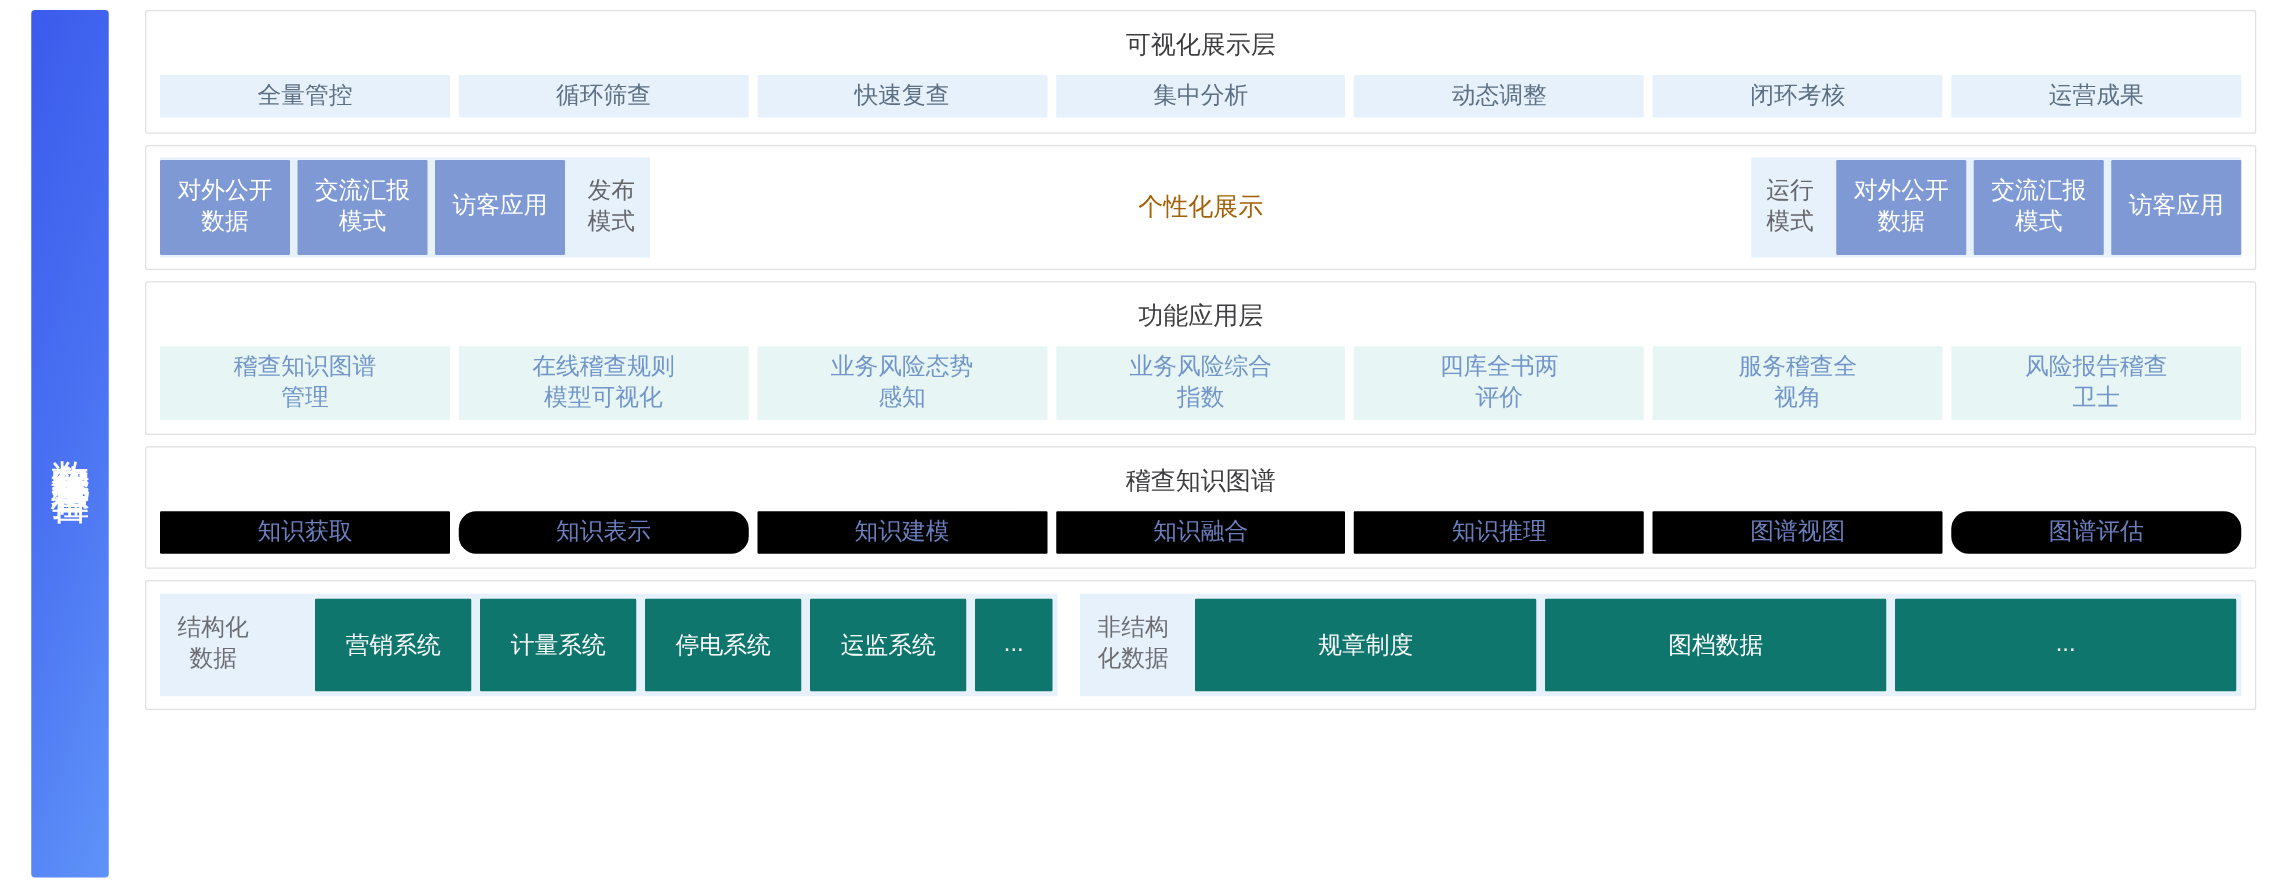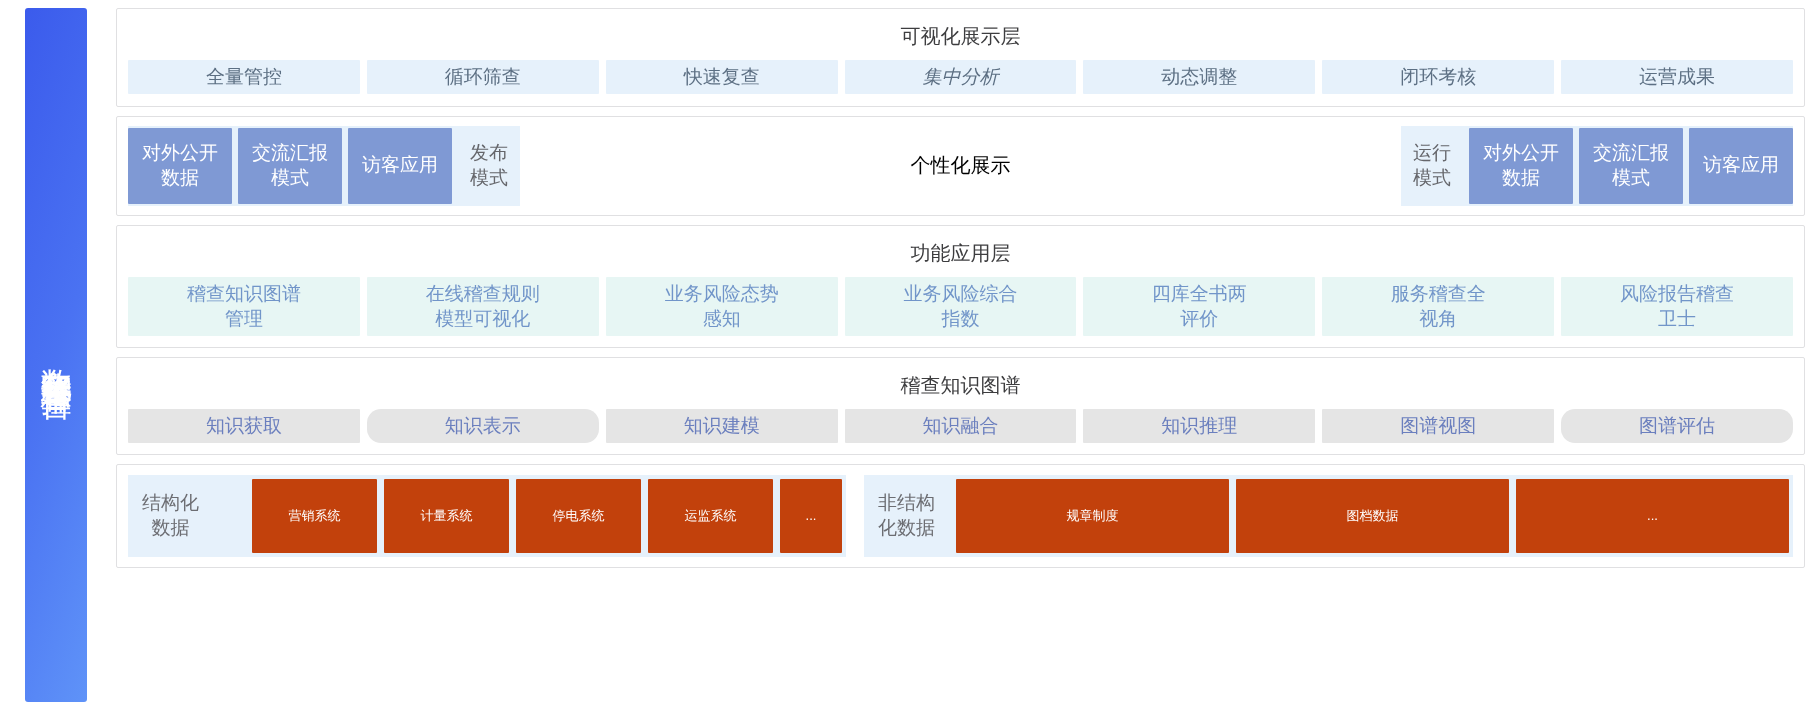--- a/index.html
+++ b/index.html
@@ -130,30 +130,30 @@
     text-align: center;
     font-size: 19px;
     line-height: 1.3;
     padding: 4px 12px;
   }
   .center-title {
     flex: 1 1 auto;
     display: flex;
     align-items: center;
     justify-content: center;
-    color: #000000;
+    color: #a16207;
     font-size: 20px;
     background: #ffffff;
   }
 
   
   .p3 .cell { background: #e7f6f4; color: #7195c9; }
 
   
-  .p4 .cell { background: #e5e5e5; color: #6b7fbe; }
+  .p4 .cell { background: #000000; color: #6b7fbe; }
 
   
   .p5 { padding: 10px 11px; }
   .datarow {
     display: flex;
     align-items: stretch;
     gap: 18px;
     height: 82px;
   }
   .dgroup {
@@ -170,23 +170,23 @@
     font-size: 19px;
     line-height: 1.3;
     display: flex;
     align-items: center;
     justify-content: center;
     text-align: center;
     padding: 0 14px;
     white-space: pre-line;
   }
   .dbox {
-    background: #c2410c;
+    background: #0f766e;
     color: #ffffff;
-    font-size: 13px;
+    font-size: 19px;
     display: flex;
     align-items: center;
     justify-content: center;
     text-align: center;
     border-radius: 1px;
   }
   .dbox.w-wide { width: 125px; }
   .dbox.w-ell { width: 62px; }
   .dbox.flexi { flex: 1 1 0; }
 </style>
@@ -202,21 +202,21 @@
   </div>
 
   <div class="stack">
 
     <div class="panel p1">
       <div class="panel-title">可视化展示层</div>
       <div class="row" id="viz-row">
           <div class="cell" style="white-space: pre-line;">全量管控</div>
           <div class="cell" style="white-space: pre-line;">循环筛查</div>
           <div class="cell" style="white-space: pre-line;">快速复查</div>
-          <div class="cell" style="white-space: pre-line; font-style: italic;">集中分析</div>
+          <div class="cell" style="white-space: pre-line;">集中分析</div>
           <div class="cell" style="white-space: pre-line;">动态调整</div>
           <div class="cell" style="white-space: pre-line;">闭环考核</div>
           <div class="cell" style="white-space: pre-line;">运营成果</div>
         </div>
     </div>
 
     <div class="panel p2">
       <div class="moderow">
         <div class="grp left" id="mode-left">
             <div class="box-solid" style="white-space: pre-line;">对外公开

